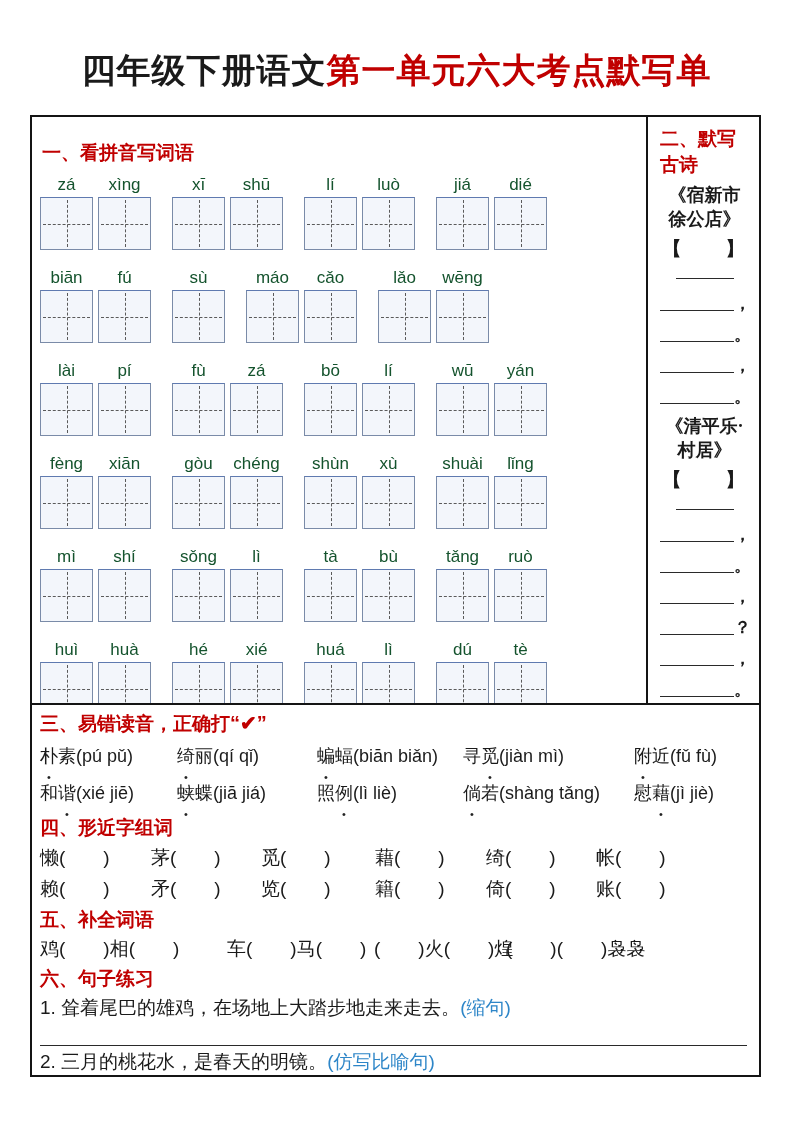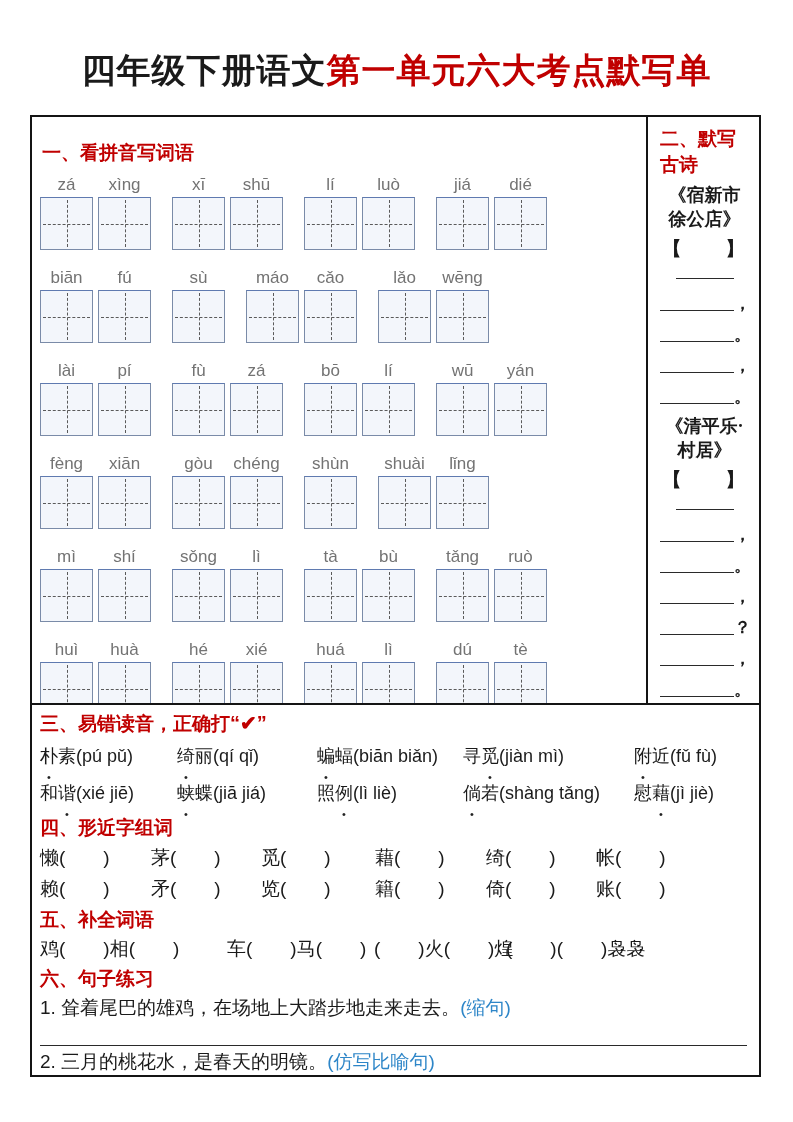--- a/index.html
+++ b/index.html
@@ -32,21 +32,21 @@
   .sec-header{color:var(--red);font-weight:bold;font-size:19px;}
   .left-col .sec-header{margin:4px 0 8px 2px;}
   .right-col .sec-header{margin:6px 0 4px 0;}
 
   
   .py-row{display:flex;margin-bottom:17px;}
   .py-pair{display:flex;margin-right:21px;}
   .py-pair:last-child{margin-right:0;}
   .py-cell{width:53px;margin-right:5px;text-align:center;}
   .py-pair .py-cell:last-child{margin-right:0;text-align:center;}
-  .py-label{font-size:17px;height:23px;line-height:22px;color:#737373;}
+  .py-label{font-size:17px;height:23px;line-height:22px;color:#14532d;}
   .tian-box{position:relative;width:53px;height:53px;border:1.6px solid var(--box-border);
     border-top-color:#5f7ab0;background:var(--box-fill);}
   .tian-box .vd{position:absolute;left:50%;top:2px;bottom:2px;border-left:1.6px dashed #5a5a5a;}
   .tian-box .hd{position:absolute;top:50%;left:2px;right:2px;border-top:1.6px dashed #5a5a5a;}
 
   
   .poem-title{text-align:center;font-size:18px;font-weight:bold;margin-top:5px;
     font-family:"Liberation Serif",serif;}
   .poem-author{text-align:center;font-size:19px;margin:5px 0 1px;}
   .bracket{font-weight:bold;letter-spacing:2px;}
@@ -314,20 +314,27 @@
                 </div>
               </div>
               <div class="py-pair">
                 <div class="py-cell">
                   <div class="py-label">shùn</div>
                   <div class="tian-box">
                     <div class="vd"></div>
                     <div class="hd"></div>
                   </div>
                 </div>
+                <div class="py-cell">
+                  <div class="py-label">xù</div>
+                  <div class="tian-box">
+                    <div class="vd"></div>
+                    <div class="hd"></div>
+                  </div>
+                </div>
               </div>
               <div class="py-pair">
                 <div class="py-cell">
                   <div class="py-label">shuài</div>
                   <div class="tian-box">
                     <div class="vd"></div>
                     <div class="hd"></div>
                   </div>
                 </div>
                 <div class="py-cell">

